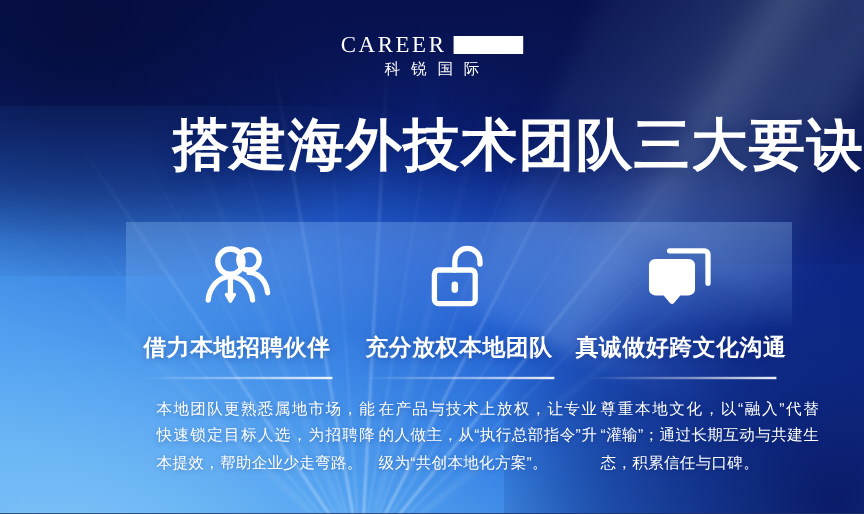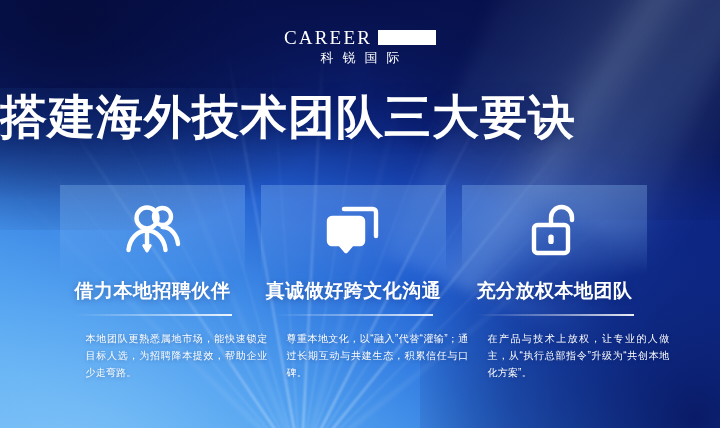--- a/index.html
+++ b/index.html
@@ -133,41 +133,39 @@
     color:#ffffff;
     font-size:13px;
     letter-spacing:9px;
     text-indent:9px;
     font-weight:500;
   }
 
   
   .title {
     position:absolute; left:0; right:0; top:95px;
-    text-align:left;
+    text-align:right;
     color:#ffffff;
     font-size:47px;
     font-weight:bold;
     letter-spacing:1px;
     line-height:1.12;
     text-shadow:0 2px 14px rgba(0,20,90,.55);
     z-index:6;
     white-space:nowrap;
-    font-family:Liberation Mono, monospace;
   }
 
   
   .cards {
     position:absolute;
     left:60px; top:185px;
     width:600px; height:215px;
     display:flex;
-    justify-content:flex-start;
+    justify-content:flex-end;
     z-index:5;
-    gap:16px;
   }
   .card {
     position:relative;
     width:185px;
     display:flex; flex-direction:column; align-items:center;
   }
   
   .card-panel {
     position:absolute;
     left:0; top:0;
@@ -199,21 +197,21 @@
   }
   .card-rule {
     width:158px; height:2px;
     margin-top:11px;
     background:linear-gradient(90deg, rgba(255,255,255,0) 0%, rgba(255,255,255,.45) 55%, rgba(255,255,255,.92) 100%);
   }
   .card-body {
     margin-top:14px;
     width:182px;
     color:#ffffff;
-    font-size:10px;
+    font-size:13px;
     line-height:1.72;
     text-align:justify;
     text-align-last:left;
     letter-spacing:.2px;
     text-shadow:0 1px 4px rgba(0,24,90,.30);
     margin-left:48px;
   }
 </style>
 </head>
 <body>
@@ -276,38 +274,38 @@
         </svg>
       </div>
       <div class="card-head">借力本地招聘伙伴</div>
       <div class="card-rule"></div>
       <p class="card-body">本地团队更熟悉属地市场，能快速锁定目标人选，为招聘降本提效，帮助企业少走弯路。</p>
     </div>
 
     <div class="card">
       <div class="card-panel"></div>
       <div class="icon-box">
-        <svg width="56" height="50" viewBox="0 0 56 50" fill="none" stroke="#ffffff" stroke-width="4.4" stroke-linecap="round" stroke-linejoin="round">
-          <path d="M18 4h29a3 3 0 0 1 3 3v24"></path>
-          <path d="M6 13h28a3 3 0 0 1 3 3v20a3 3 0 0 1-3 3H26l-6 7-6-7H6a3 3 0 0 1-3-3V16a3 3 0 0 1 3-3z" fill="#ffffff" stroke="#ffffff" stroke-width="4.4"></path>
-        </svg>
-      </div>
-      <div class="card-head">真诚做好跨文化沟通</div>
-      <div class="card-rule"></div>
-      <p class="card-body">尊重本地文化，以“融入”代替“灌输”；通过长期互动与共建生态，积累信任与口碑。</p>
-    </div>
-
-    <div class="card">
-      <div class="card-panel"></div>
-      <div class="icon-box">
         <svg width="50" height="54" viewBox="0 0 50 54" fill="none" stroke="#ffffff" stroke-width="4.4" stroke-linecap="round" stroke-linejoin="round">
           <rect x="4" y="22" width="34" height="28" rx="3.5"></rect>
           <path d="M21 22V14.5A10.5 10.5 0 0 1 42 14.5V17"></path>
           <rect x="18.3" y="31.5" width="5.4" height="9.5" rx="2.6" fill="#ffffff" stroke="none"></rect>
         </svg>
       </div>
       <div class="card-head">充分放权本地团队</div>
       <div class="card-rule"></div>
       <p class="card-body">在产品与技术上放权，让专业的人做主，从“执行总部指令”升级为“共创本地化方案”。</p>
     </div>
 
+    <div class="card">
+      <div class="card-panel"></div>
+      <div class="icon-box">
+        <svg width="56" height="50" viewBox="0 0 56 50" fill="none" stroke="#ffffff" stroke-width="4.4" stroke-linecap="round" stroke-linejoin="round">
+          <path d="M18 4h29a3 3 0 0 1 3 3v24"></path>
+          <path d="M6 13h28a3 3 0 0 1 3 3v20a3 3 0 0 1-3 3H26l-6 7-6-7H6a3 3 0 0 1-3-3V16a3 3 0 0 1 3-3z" fill="#ffffff" stroke="#ffffff" stroke-width="4.4"></path>
+        </svg>
+      </div>
+      <div class="card-head">真诚做好跨文化沟通</div>
+      <div class="card-rule"></div>
+      <p class="card-body">尊重本地文化，以“融入”代替“灌输”；通过长期互动与共建生态，积累信任与口碑。</p>
+    </div>
+
   </div>
 </div>
 
 </body></html>

